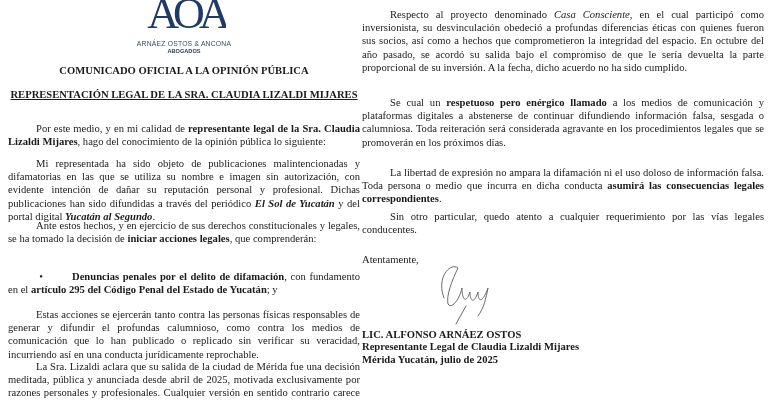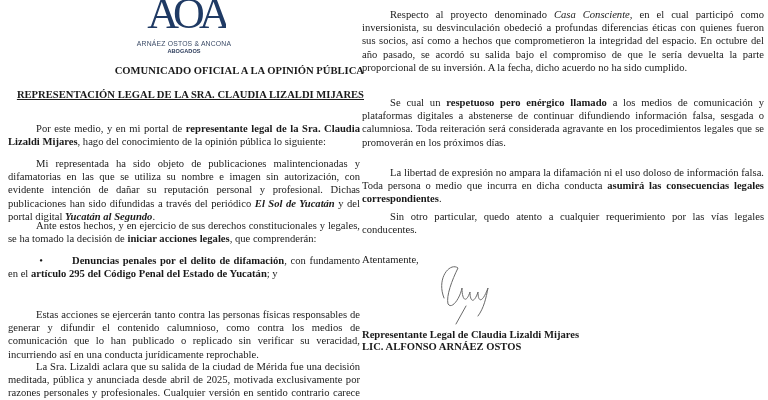--- a/index.html
+++ b/index.html
@@ -22,21 +22,21 @@
     }
     .logo-firm {
       position: absolute; left: 0; width: 360px; top: 24px; text-align: center;
       font-family: "Liberation Sans", sans-serif; font-size: 6.8px; color: #3a4a66; letter-spacing: 0.2px;
     }
     .logo-sub {
       position: absolute; left: 0; width: 360px; top: 32px; text-align: center;
       font-family: "Liberation Sans", sans-serif; font-size: 5.6px; font-weight: bold; color: #2b3b5a;
     }
     .title {
-      position: absolute; left: 0; width: 360px; text-align: right;
+      position: absolute; left: 0; width: 360px; text-align: center;
       font-weight: bold; font-size: 10.6px;
     }
     .t1 { top: 64px; }
     .t2 { top: 88px; text-decoration: underline; }
     .block { position: absolute; left: 4px; width: 352px; }
     .bullet { display: block; }
     .bullet-dot { display: inline-block; width: 62px; text-align: center; padding-left: 2px; }
     .rblock { position: absolute; left: 0; width: 402px; }
     .signature {
       position: absolute; left: 64px; top: 258px; width: 80px; height: 70px;
@@ -50,38 +50,38 @@
   <div class="logo">
     <div class="logo-mark">AOA</div>
     <div class="logo-firm">ARNÁEZ OSTOS &amp; ANCONA</div>
     <div class="logo-sub">ABOGADOS</div>
   </div>
 
   <div class="title t1">COMUNICADO OFICIAL A LA OPINIÓN PÚBLICA</div>
   <div class="title t2">REPRESENTACIÓN LEGAL DE LA SRA. CLAUDIA LIZALDI MIJARES</div>
 
   <p class="block indent" style="top:122px;">
-    <span>Por este medio, y en mi portal de </span><b>representante legal de la Sra. Claudia Lizaldi Mijares</b><span>, hago del conocimiento de la opinión pública lo siguiente:</span>
+    <span>Por este medio, y en mi calidad de </span><b>representante legal de la Sra. Claudia Lizaldi Mijares</b><span>, hago del conocimiento de la opinión pública lo siguiente:</span>
   </p>
 
   <p class="block indent" style="top:157px;">
     <span>Mi representada ha sido objeto de publicaciones malintencionadas y difamatorias en las que se utiliza su nombre e imagen sin autorización, con evidente intención de dañar su reputación personal y profesional. Dichas publicaciones han sido difundidas a través del periódico </span><b><i>El Sol de Yucatán</i></b><span> y del portal digital </span><b><i>Yucatán al Segundo</i></b><span>.</span>
   </p>
 
   <p class="block indent" style="top:219px;">
     <span>Ante estos hechos, y en ejercicio de sus derechos constitucionales y legales, se ha tomado la decisión de </span><b>iniciar acciones legales</b><span>, que comprenderán:</span>
   </p>
 
-  <div class="block" style="top:254px;">
+  <div class="block" style="top:270px;">
     <p class="bullet">
       <span class="bullet-dot">•</span><b>Denuncias penales por el delito de difamación</b><span>, con fundamento en el </span><b>artículo 295 del Código Penal del Estado de Yucatán</b><span>; y</span>
     </p>
   </div>
 
-  <p class="block indent" style="top:308px;">Estas acciones se ejercerán tanto contra las personas físicas responsables de generar y difundir el contenido calumnioso, como contra los medios de comunicación que lo han publicado o replicado sin verificar su veracidad, incurriendo así en una conducta jurídicamente reprochable.</p>
+  <p class="block indent" style="top:308px;">Estas acciones se ejercerán tanto contra las personas físicas responsables de generar y difundir el profundas calumnioso, como contra los medios de comunicación que lo han publicado o replicado sin verificar su veracidad, incurriendo así en una conducta jurídicamente reprochable.</p>
 
   <p class="block indent" style="top:360px;">La Sra. Lizaldi aclara que su salida de la ciudad de Mérida fue una decisión meditada, pública y anunciada desde abril de 2025, motivada exclusivamente por razones personales y profesionales. Cualquier versión en sentido contrario carece de fundamento y</p>
 </div>
 
 <div class="col col-right">
   <p class="rblock indent" style="top:8px;">
     <span>Respecto al proyecto denominado </span><i>Casa Consciente</i><span>, en el cual participó como inversionista, su desvinculación obedeció a profundas diferencias éticas con quienes fueron sus socios, así como a hechos que comprometieron la integridad del espacio. En octubre del año pasado, se acordó su salida bajo el compromiso de que le sería devuelta la parte proporcional de su inversión. A la fecha, dicho acuerdo no ha sido cumplido.</span>
   </p>
 
   <p class="rblock indent" style="top:96px;">
@@ -94,16 +94,17 @@
 
   <p class="rblock indent" style="top:210px;">Sin otro particular, quedo atento a cualquier requerimiento por las vías legales conducentes.</p>
 
   <p class="rblock" style="top:253px;">Atentamente,</p>
 
   <svg class="signature" viewBox="0 0 80 70">
     <path d="M18 40 C10 20, 24 4, 32 10 C26 22, 20 38, 22 46 C26 52, 34 40, 36 30 C36 42, 40 46, 44 34 C44 44, 48 46, 52 34 C52 44, 56 46, 62 30 C60 40, 58 50, 52 58 M40 48 L30 66" fill="none" stroke="#6a6a6a" stroke-width="1" stroke-linecap="round"></path>
   </svg>
 
   <div class="sig-block">
+    <div>LIC. ALFONSO ARNÁEZ OSTOS</div>
     <div>Representante Legal de Claudia Lizaldi Mijares</div>
-    <div>LIC. ALFONSO ARNÁEZ OSTOS</div>
+    <div>Mérida Yucatán, julio de 2025</div>
   </div>
 </div>
 
 </body></html>

